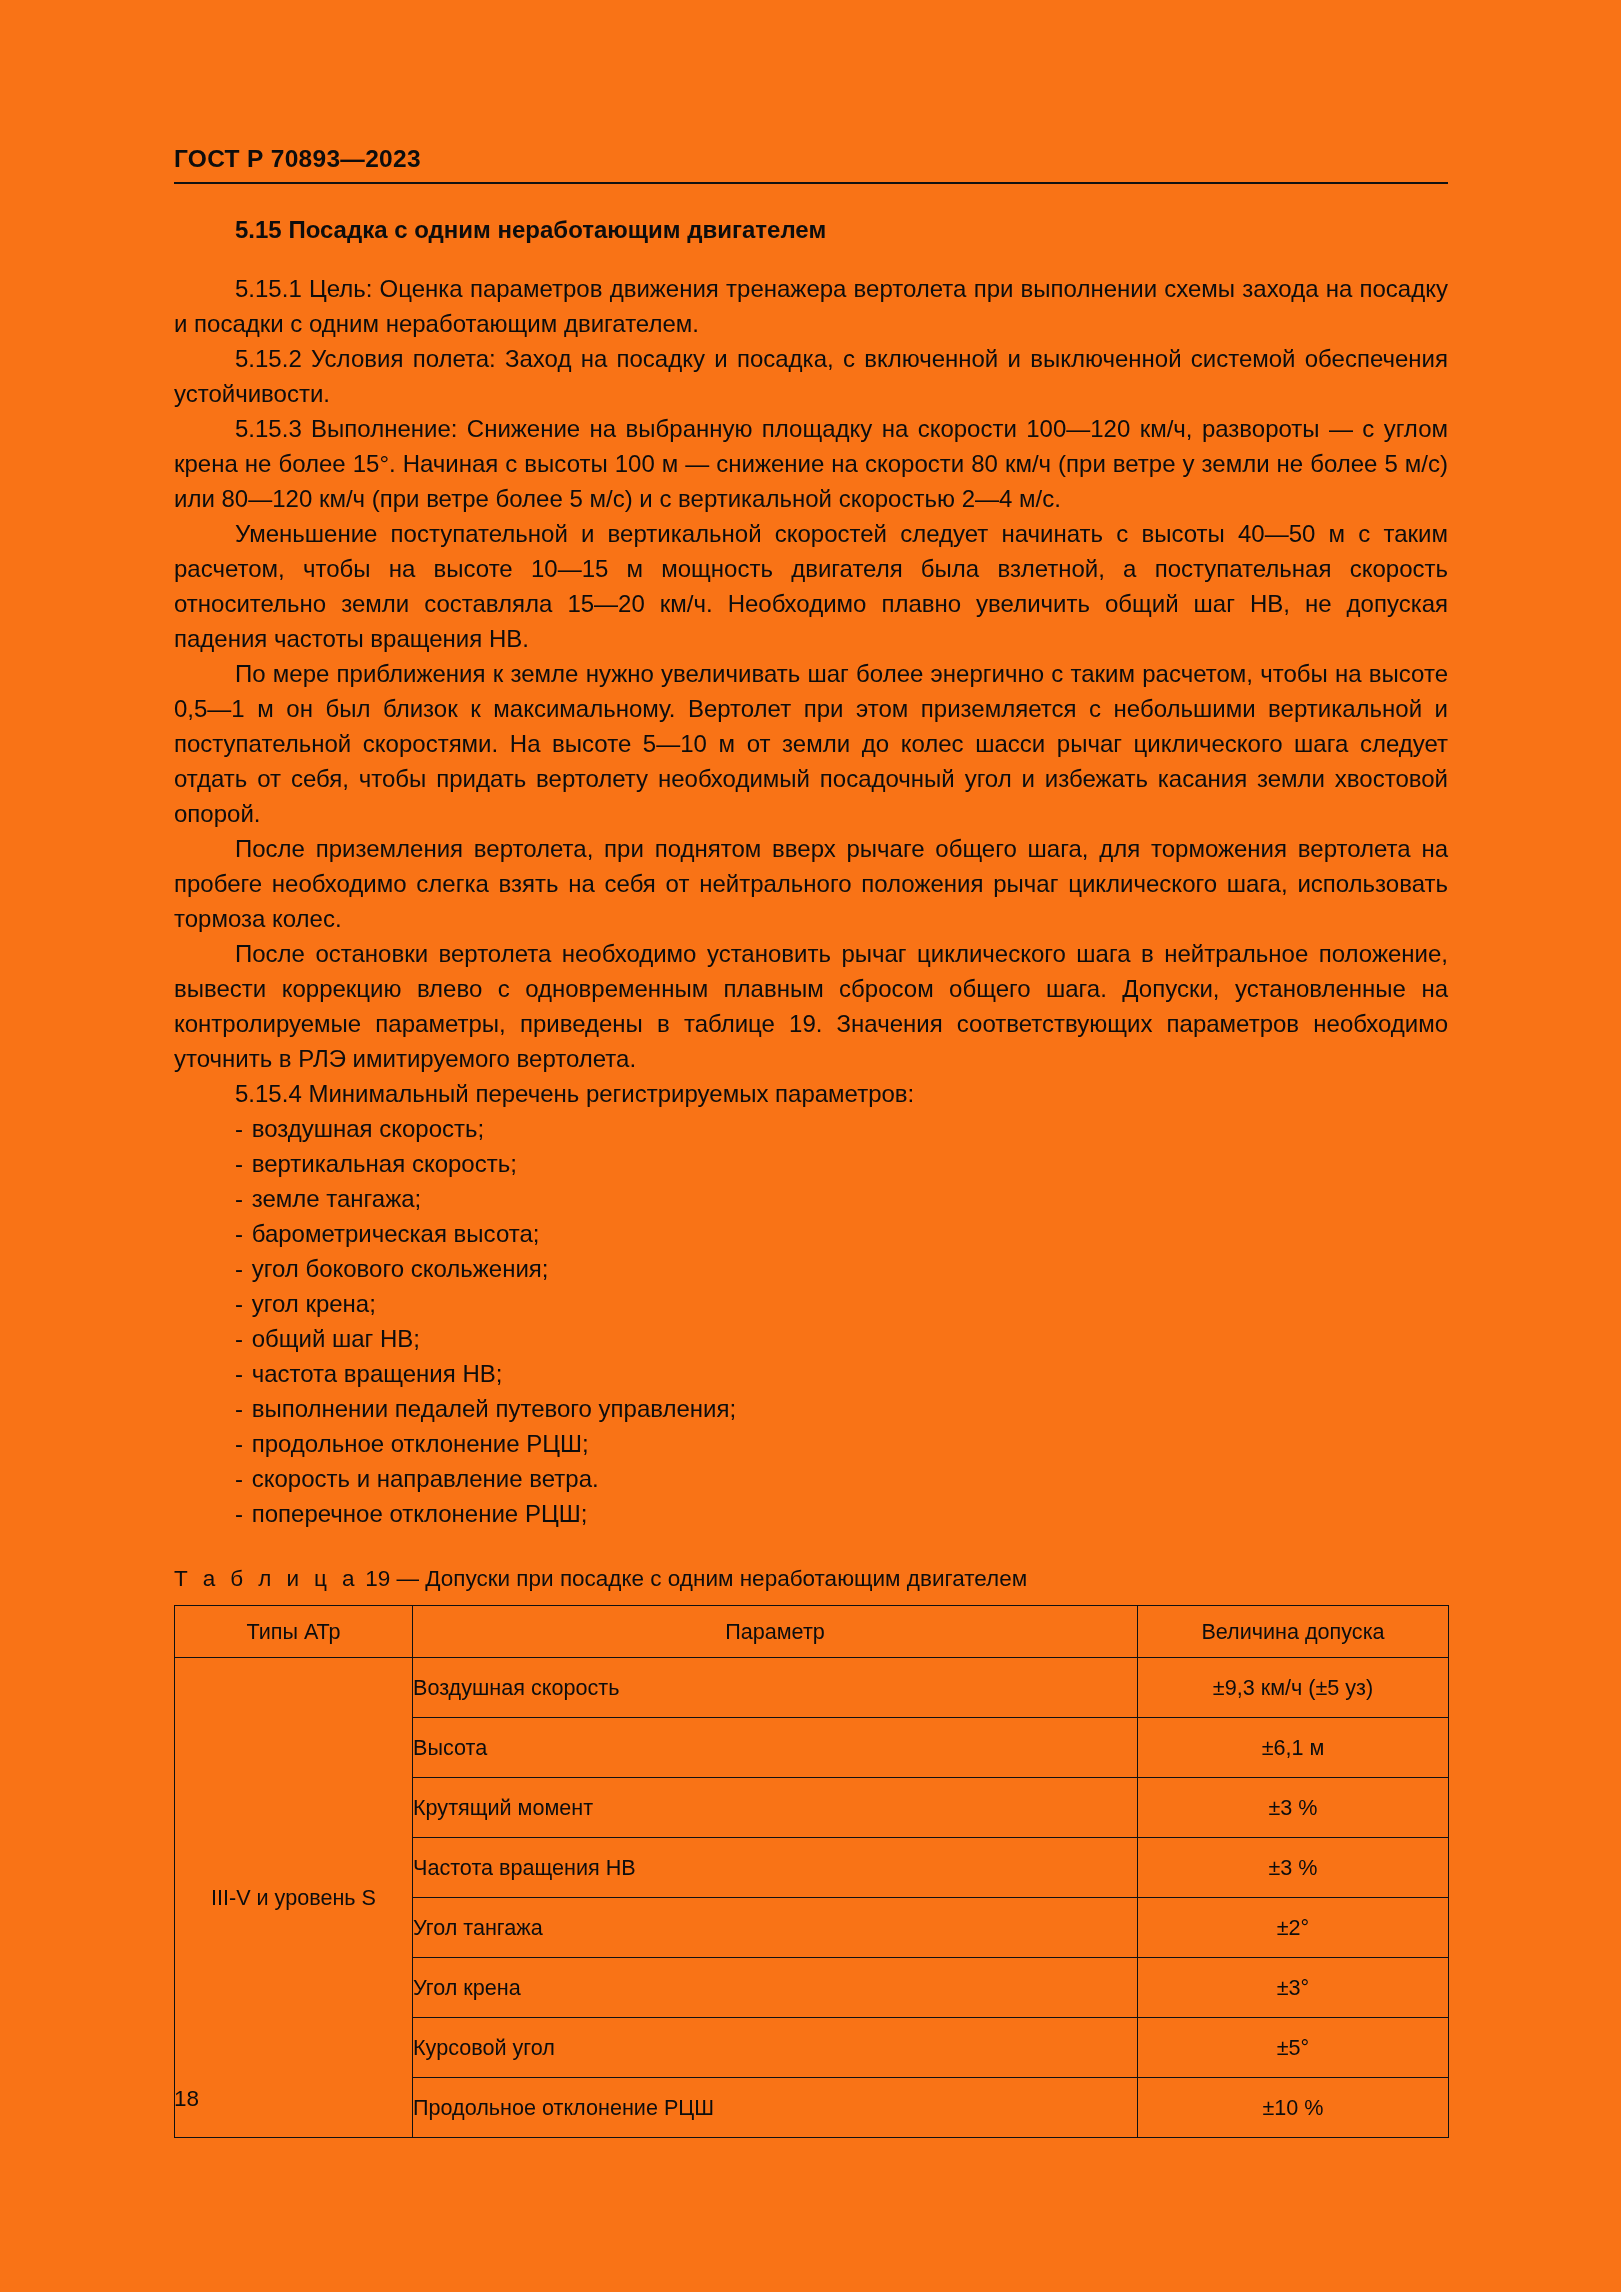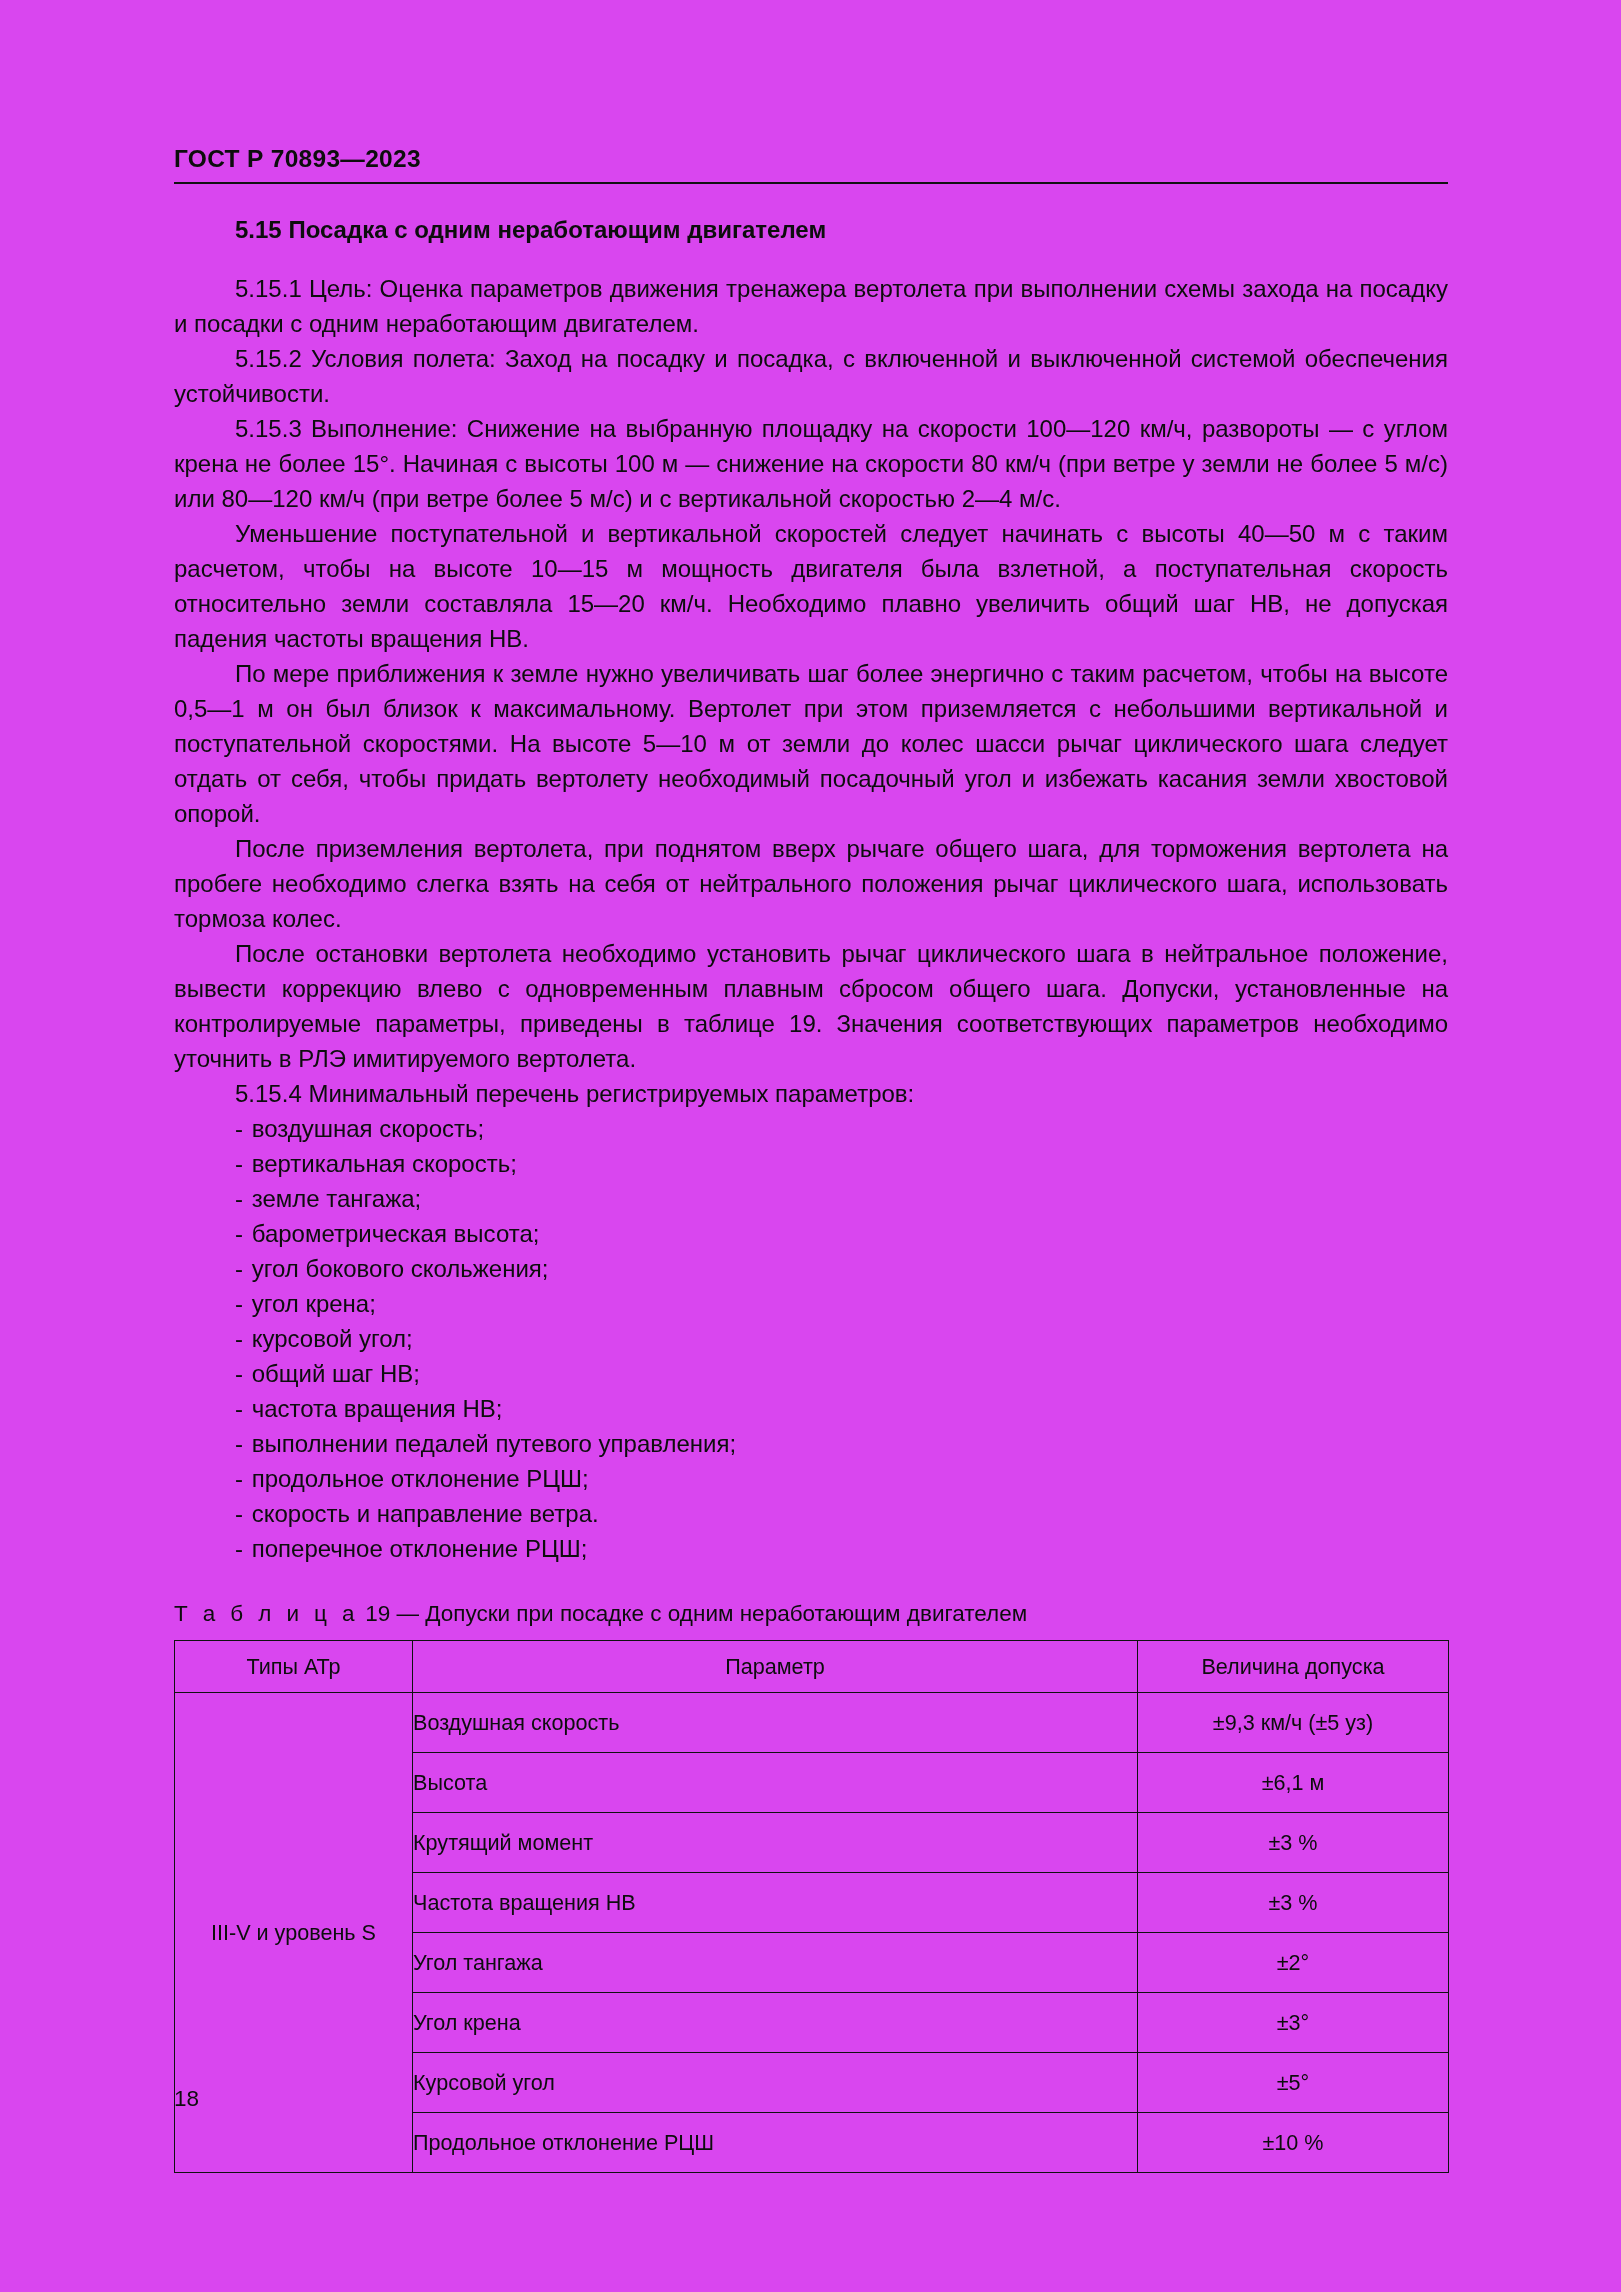--- a/index.html
+++ b/index.html
@@ -4,21 +4,21 @@
 <style>
   html, body {
     margin: 0;
     padding: 0;
     background: #ffffff;
   }
   .page {
     position: relative;
     width: 1621px;
     height: 2293px;
-    background: #d946ef;
+    background: #f97316;
     box-sizing: border-box;
     font-family: "Liberation Sans", sans-serif;
     color: #0d0d0d;
     overflow: hidden;
   }
 
   
   .doc-header {
     position: absolute;
     left: 174px;
@@ -155,21 +155,20 @@
     <p class="para">После остановки вертолета необходимо установить рычаг циклического шага в нейтральное положение, вывести коррекцию влево с одновременным плавным сбросом общего шага. Допуски, установленные на контролируемые параметры, приведены в таблице 19. Значения соответствующих параметров необходимо уточнить в РЛЭ имитируемого вертолета.</p>
     <p class="para">5.15.4 Минимальный перечень регистрируемых параметров:</p>
 
     <ul class="param-list">
       <li><span class="dash">-</span><span>воздушная скорость;</span></li>
       <li><span class="dash">-</span><span>вертикальная скорость;</span></li>
       <li><span class="dash">-</span><span>земле тангажа;</span></li>
       <li><span class="dash">-</span><span>барометрическая высота;</span></li>
       <li><span class="dash">-</span><span>угол бокового скольжения;</span></li>
       <li><span class="dash">-</span><span>угол крена;</span></li>
-      <li><span class="dash">-</span><span>курсовой угол;</span></li>
       <li><span class="dash">-</span><span>общий шаг НВ;</span></li>
       <li><span class="dash">-</span><span>частота вращения НВ;</span></li>
       <li><span class="dash">-</span><span>выполнении педалей путевого управления;</span></li>
       <li><span class="dash">-</span><span>продольное отклонение РЦШ;</span></li>
       <li><span class="dash">-</span><span>скорость и направление ветра.</span></li>
       <li><span class="dash">-</span><span>поперечное отклонение РЦШ;</span></li>
     </ul>
 
     <div class="table-caption">
       <span class="spaced">Т а б л и ц а</span>

